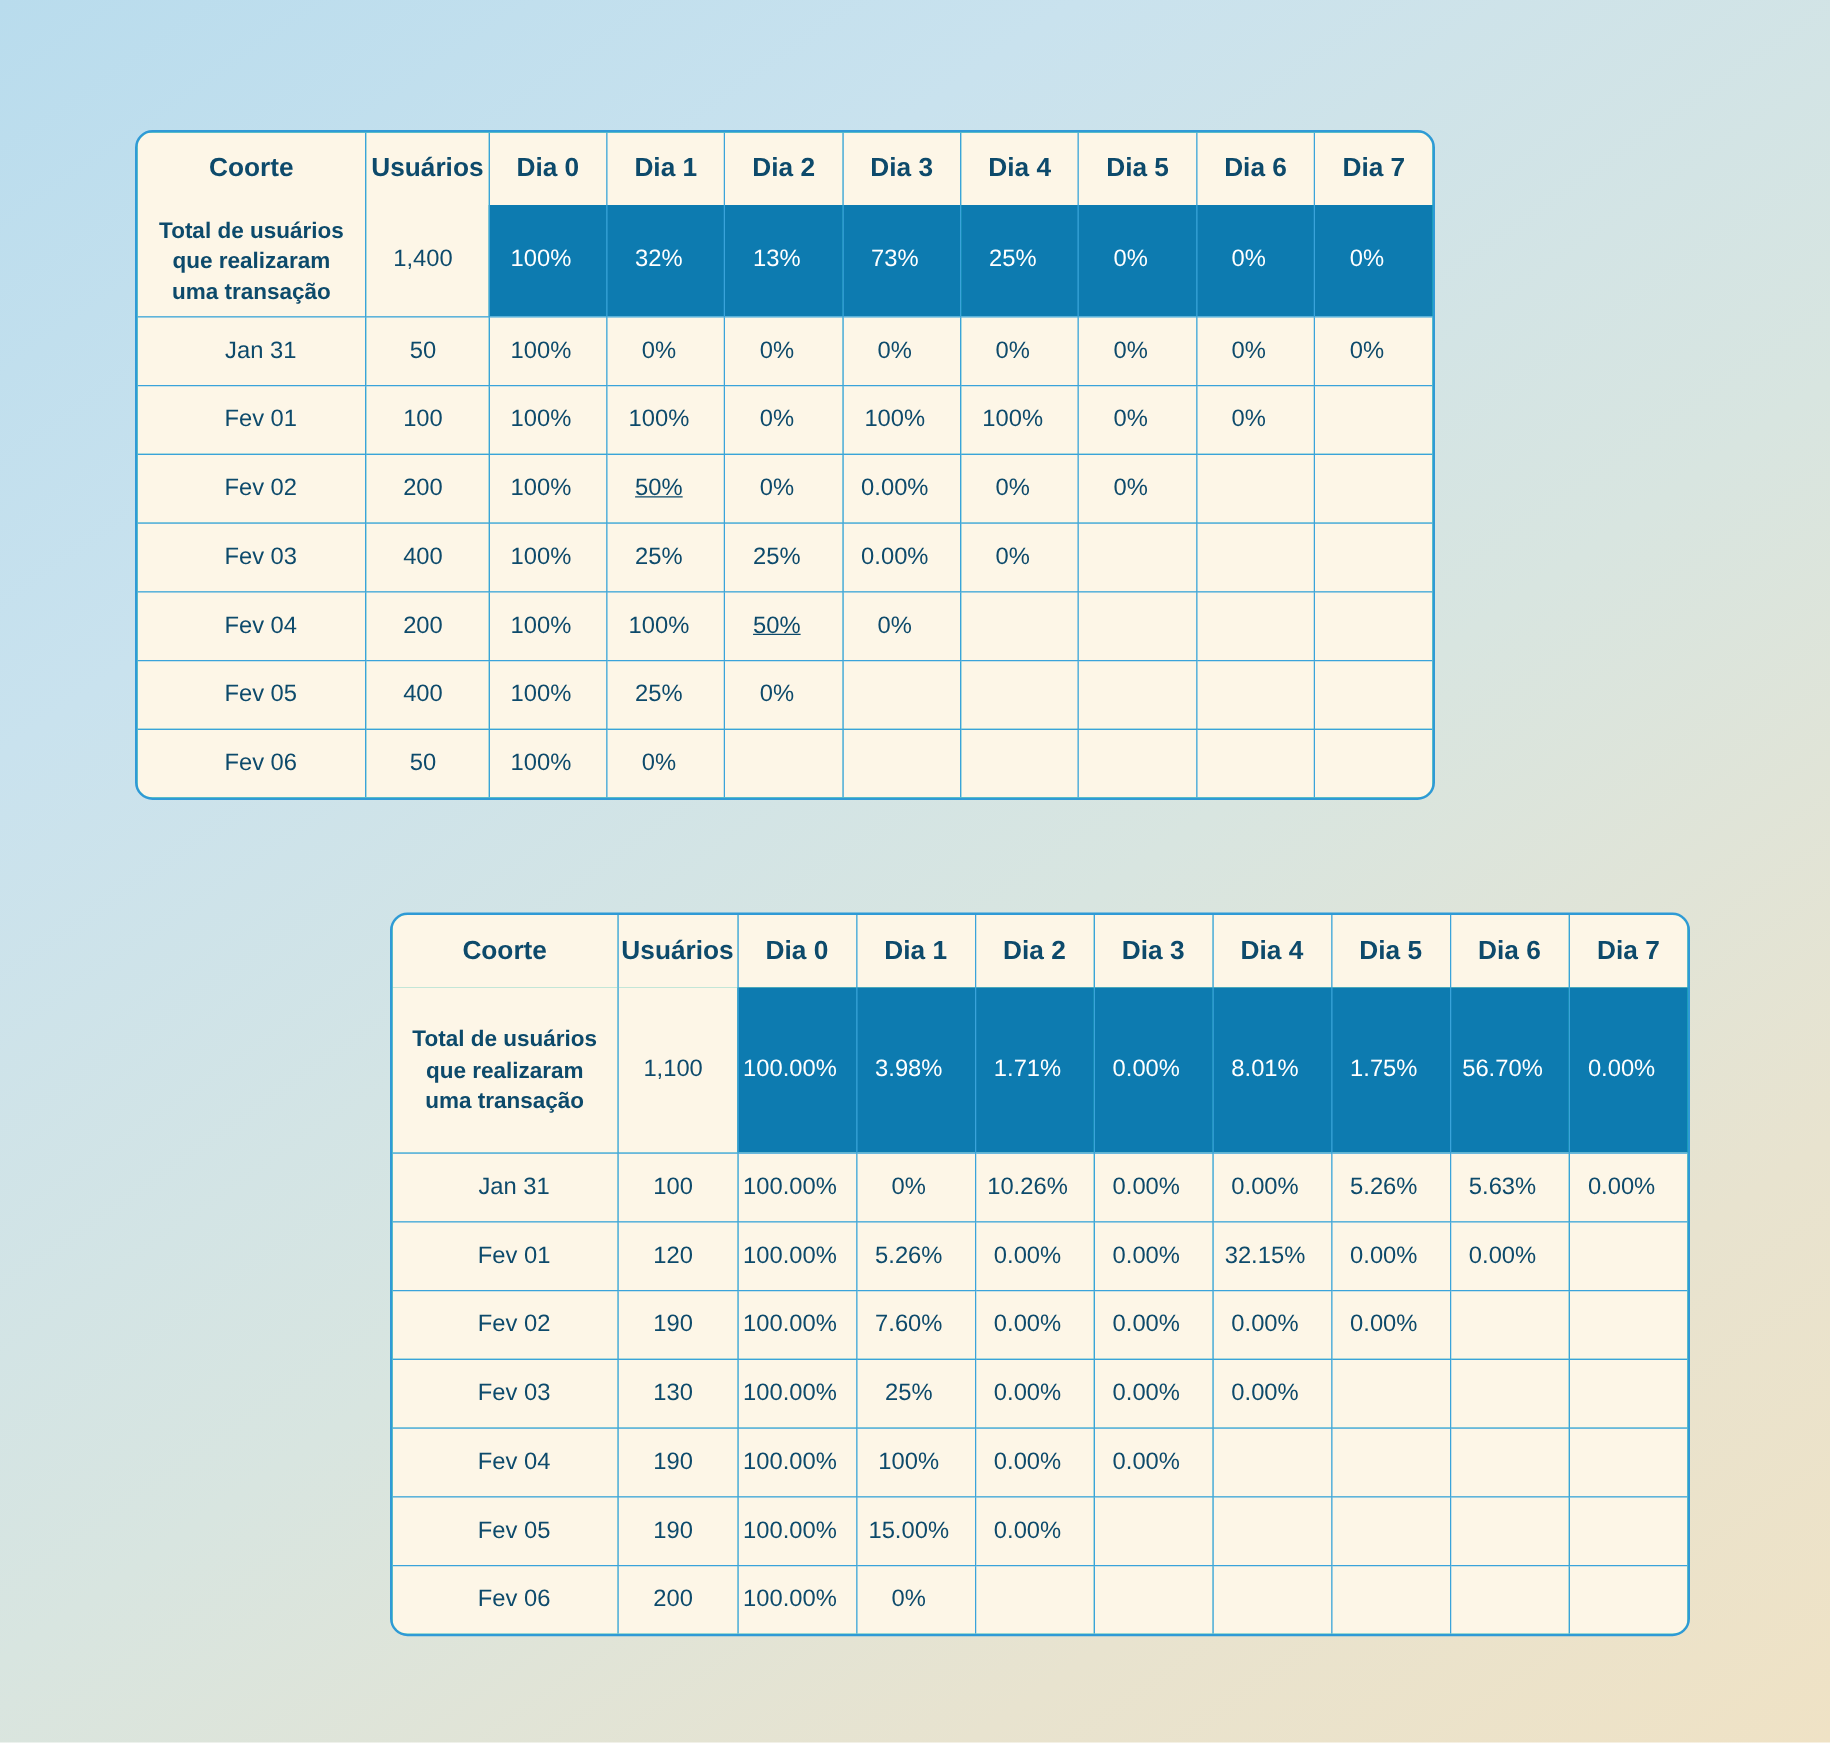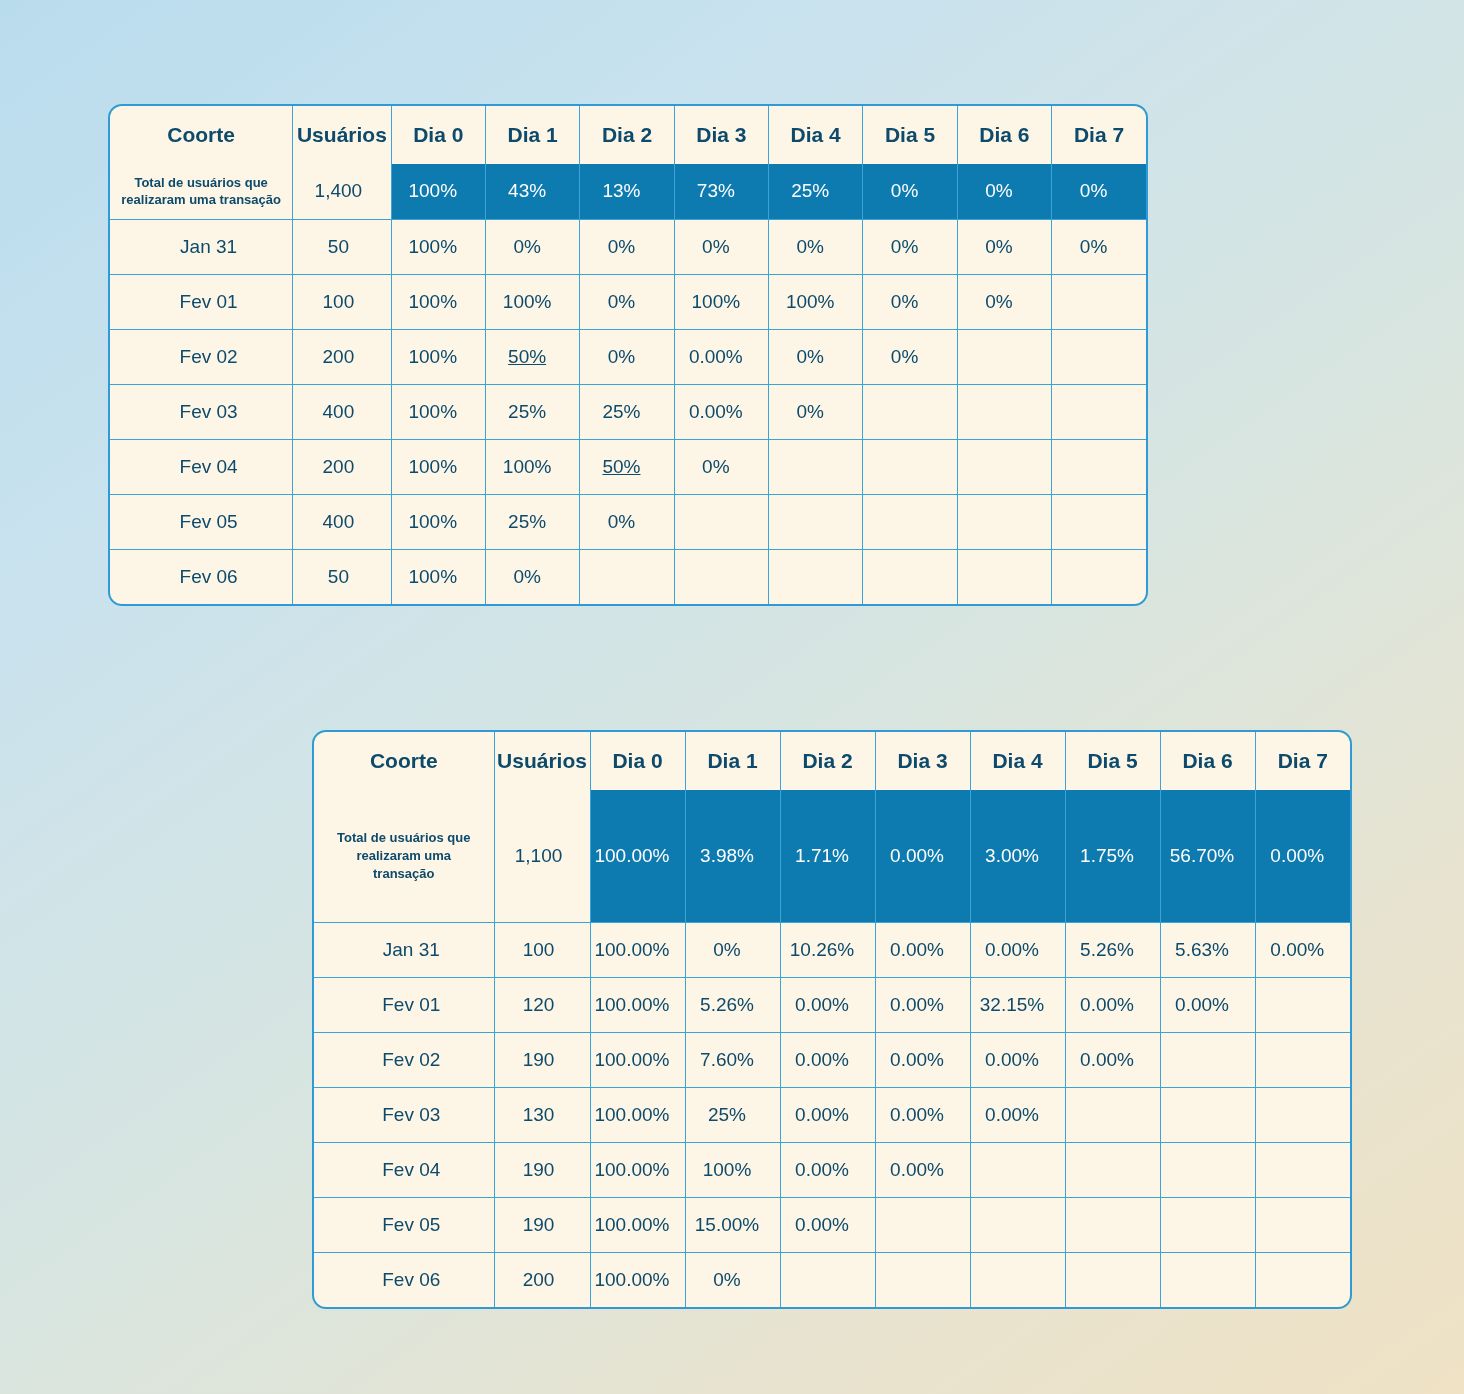--- a/index.html
+++ b/index.html
@@ -63,21 +63,21 @@
   .col-day    { width: 94px; }
 
   .cell-coorte {
     font-weight: normal;
     font-size: 20px;
     color: #0d4a6b;
     padding-left: 16px;
   }
   .row-total .cell-coorte {
     font-weight: bold;
-    font-size: 13px;
+    font-size: 18px;
     line-height: 1.35;
     padding: 8px 10px;
   }
   .row-total td { height: 140px; }
   .cell-users {
     font-size: 20px;
     text-align: right;
     padding-right: 8px;
   }
   .cell-pct {
@@ -134,21 +134,21 @@
           <th>Dia 5</th>
           <th>Dia 6</th>
           <th>Dia 7</th>
         </tr>
       </thead>
       <tbody>
         <tr class="row-total">
           <td class="cell-coorte">Total de usuários que realizaram uma transação</td>
           <td class="cell-users">1,400</td>
           <td class="cell-pct h3">100%</td>
-          <td class="cell-pct h3">43%</td>
+          <td class="cell-pct h3">32%</td>
           <td class="cell-pct h3">13%</td>
           <td class="cell-pct h3">73%</td>
           <td class="cell-pct h3">25%</td>
           <td class="cell-pct h3">0%</td>
           <td class="cell-pct h3">0%</td>
           <td class="cell-pct h3">0%</td>
         </tr>
         <tr>
           <td class="cell-coorte">Jan 31</td>
           <td class="cell-users">50</td>
@@ -265,21 +265,21 @@
         </tr>
       </thead>
       <tbody>
         <tr class="row-total">
           <td class="cell-coorte">Total de usuários que realizaram uma transação</td>
           <td class="cell-users">1,100</td>
           <td class="cell-pct h3">100.00%</td>
           <td class="cell-pct h3">3.98%</td>
           <td class="cell-pct h3">1.71%</td>
           <td class="cell-pct h3">0.00%</td>
-          <td class="cell-pct h3">3.00%</td>
+          <td class="cell-pct h3">8.01%</td>
           <td class="cell-pct h3">1.75%</td>
           <td class="cell-pct h3">56.70%</td>
           <td class="cell-pct h3">0.00%</td>
         </tr>
         <tr>
           <td class="cell-coorte">Jan 31</td>
           <td class="cell-users">100</td>
           <td class="cell-pct h3">100.00%</td>
           <td class="cell-pct h0">0%</td>
           <td class="cell-pct h0">10.26%</td>

